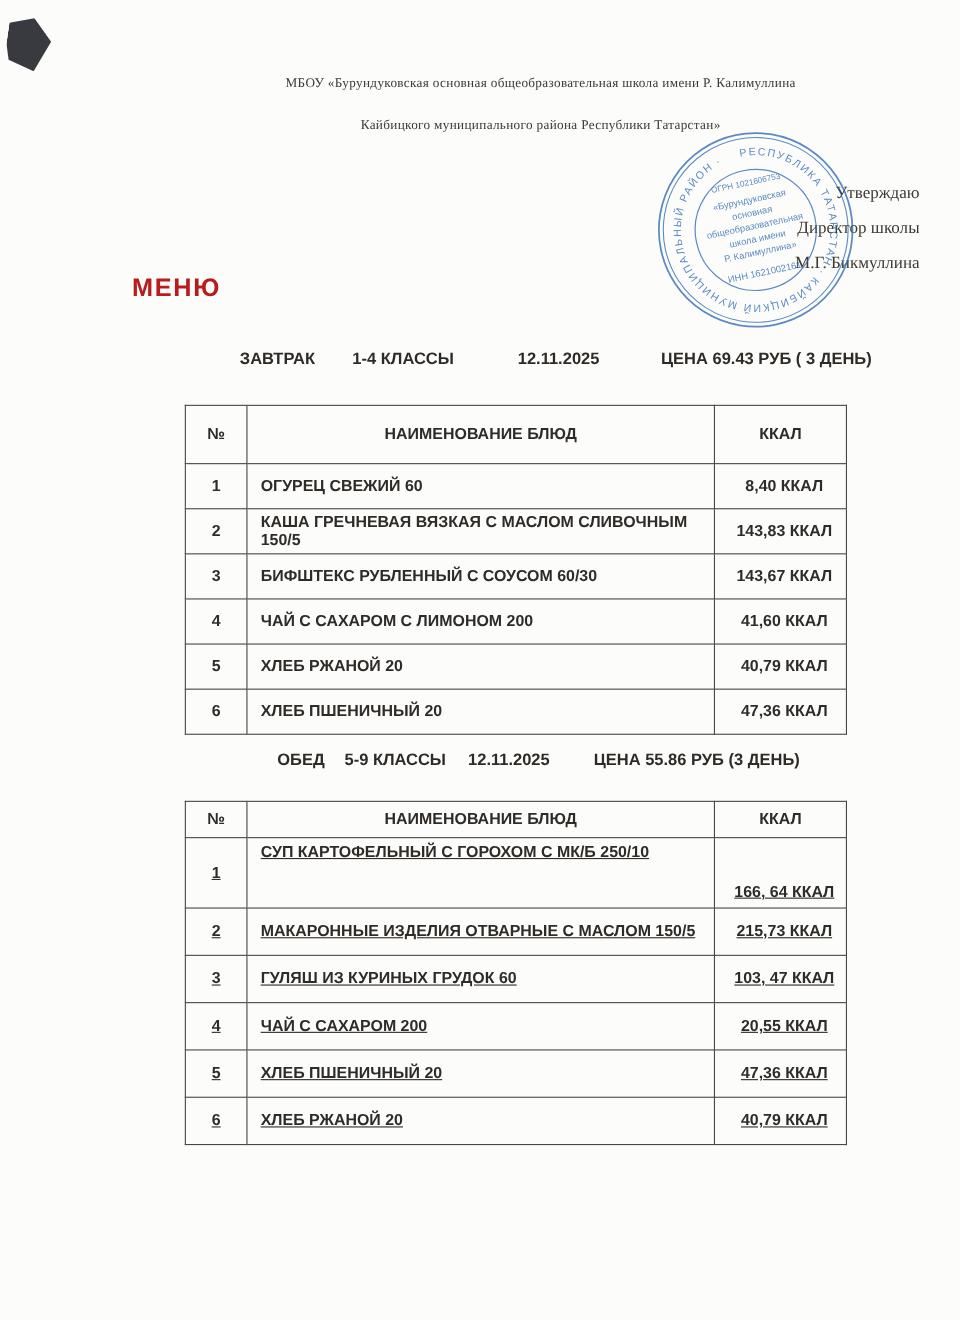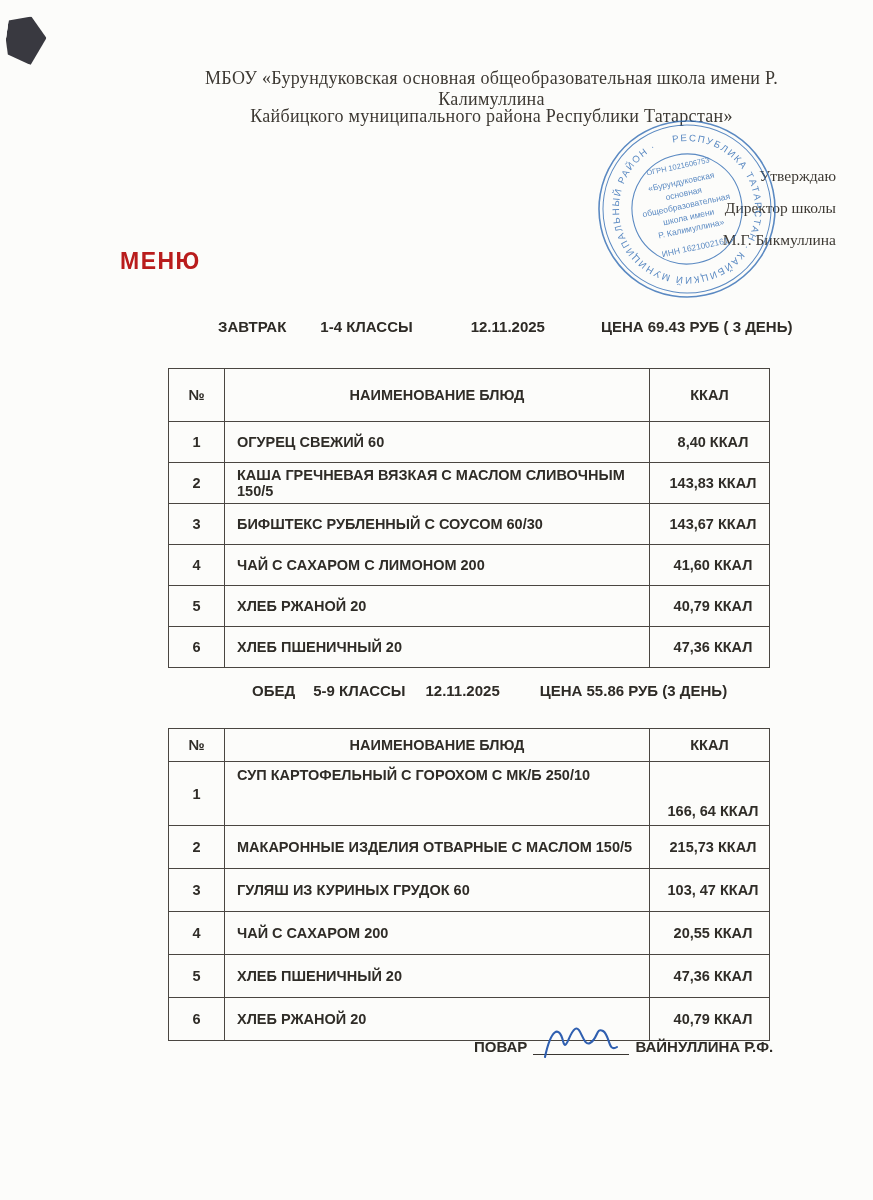--- a/index.html
+++ b/index.html
@@ -9,21 +9,21 @@
     font-family:"Liberation Sans",sans-serif;color:#3a3631;
   }
   
   .artifact{
     position:absolute;left:6px;top:16px;width:40px;height:48px;background:#23242b;
     clip-path:polygon(0 15%,55% 0,100% 40%,70% 100%,10% 85%,0 55%);
     transform:rotate(8deg);opacity:.9;
   }
   .hdr{
     position:absolute;left:150px;right:40px;text-align:center;
-    font-family:"Liberation Serif",serif;font-size:18px;color:#3d3933;
+    font-family:"Liberation Serif",serif;font-size:12px;color:#3d3933;
     letter-spacing:.3px;
   }
   .hdr.l1{top:68px;}
   .hdr.l2{top:106px;}
   .approval{
     position:absolute;right:37px;top:160px;text-align:right;
     font-family:"Liberation Serif",serif;font-size:15.5px;color:#3d3933;
     line-height:32px;z-index:1;
   }
   .stamp{position:absolute;left:580px;top:102px;width:214px;height:214px;z-index:2;
@@ -50,21 +50,21 @@
   }
   table.menu.t1{top:368px;}
   table.menu.t2{top:728px;}
   table.menu th,table.menu td{border:1.2px solid #4a4641;overflow:hidden;}
   table.menu col.c-no{width:56px;}
   table.menu col.c-kcal{width:120px;}
   table.menu th{font-weight:700;text-align:center;}
   .t1 th{height:50px;}
   .t2 th{height:30px;}
   .t1 td{height:38px;}
-  .t2 td{height:40px;}
+  .t2 td{height:40px;text-decoration:underline;}
   td.no{text-align:center;font-weight:700;}
   td.name{text-align:left;padding-left:12px;font-weight:700;margin-left:30px;}
   td.kcal{text-align:center;padding-left:8px;font-weight:700;white-space:nowrap;}
   .t2 tr.row-tall td{height:56px;}
   .t2 tr.row-tall td.name{vertical-align:top;padding-top:5px;}
   .t2 tr.row-tall td.kcal{vertical-align:bottom;padding-bottom:6px;}
   .footer{
     position:absolute;left:474px;top:1038px;display:flex;align-items:baseline;
     font-size:15px;font-weight:700;color:#2f2c27;
   }
@@ -214,23 +214,14 @@
       <td class="kcal">47,36 ККАЛ</td>
     </tr>
     <tr>
       <td class="no">6</td>
       <td class="name">ХЛЕБ  РЖАНОЙ   20</td>
       <td class="kcal">40,79 ККАЛ</td>
     </tr>
   </tbody>
     </table>
 
-  <div class="footer">
-    <span>ПОВАР</span>
-    <span class="sig-line">
-      <svg width="80" height="44" viewBox="0 0 80 44" xmlns="http://www.w3.org/2000/svg">
-        <path d="M4,38 C10,10 18,6 22,22 C25,34 28,14 34,10 C40,6 42,28 49,24 C57,20 55,8 62,12 C69,16 67,34 76,28" fill="none" stroke="#2f5fb0" stroke-width="2.1" stroke-linecap="round"></path>
-      </svg>
-    </span>
-    <span>ВАЙНУЛЛИНА Р.Ф.</span>
-  </div>
 
 </div>
 
 </body></html>

